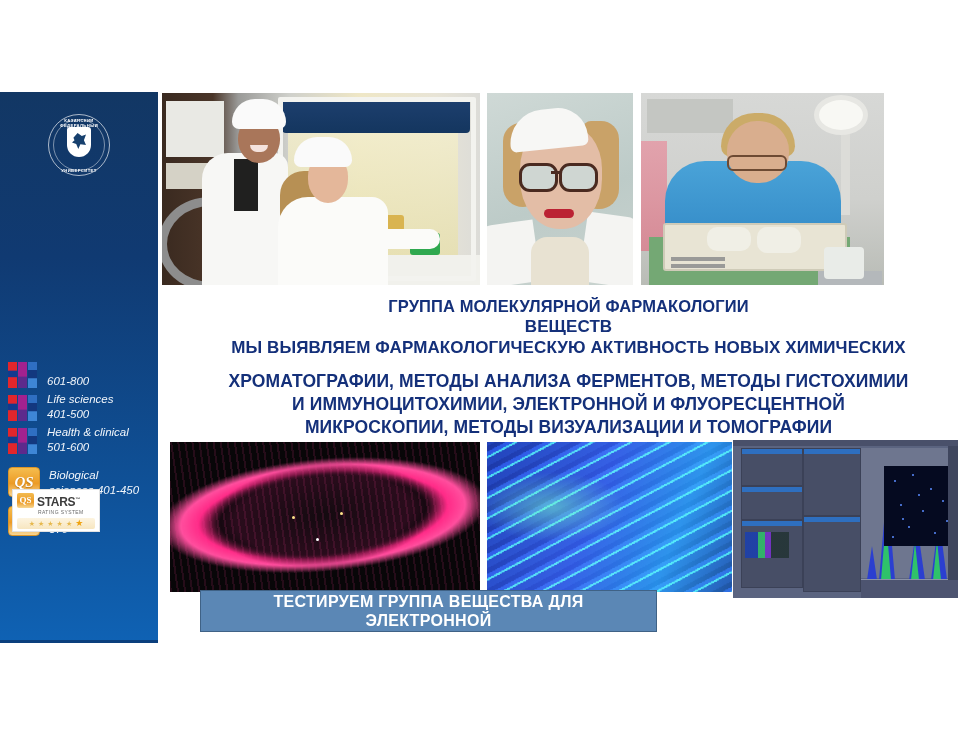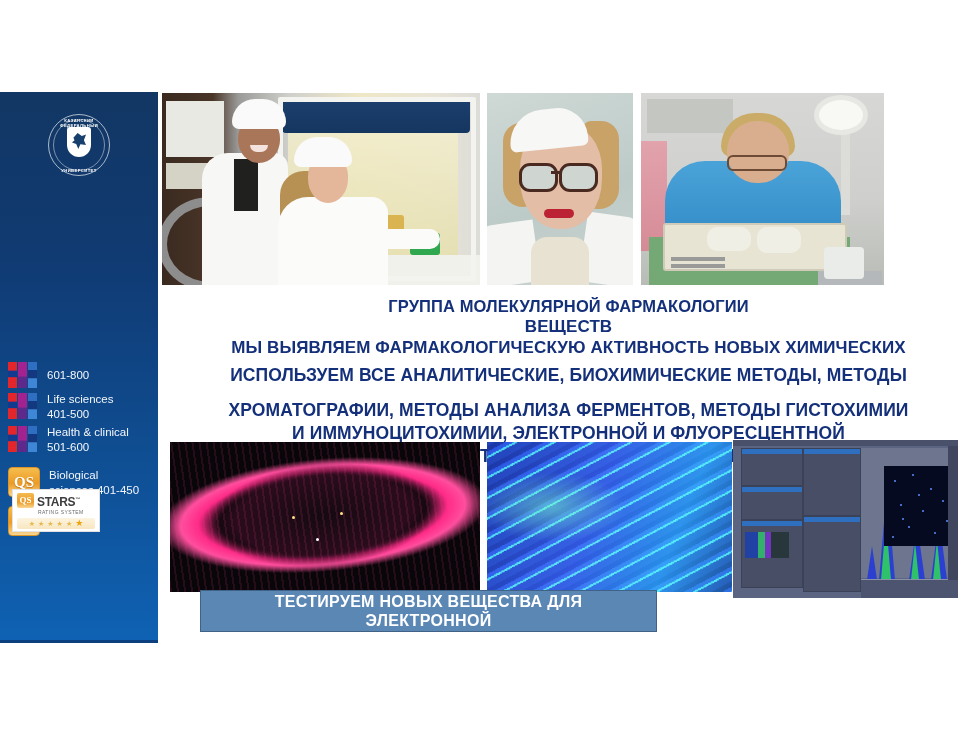--- a/index.html
+++ b/index.html
@@ -32,21 +32,21 @@
   }
   .emblem .arcTop,.emblem .arcBot{
     position:absolute;left:0;right:0;text-align:center;color:#fff;
     font-size:4.2px;letter-spacing:.4px;font-weight:bold;
   }
   .emblem .arcTop{top:3.5px;}
   .emblem .arcBot{bottom:3.5px;}
 
   
   .rank-list{position:absolute;left:8px;top:270px;width:148px;}
-  .rank-row{display:flex;align-items:center;margin-bottom:3px;}
+  .rank-row{display:flex;align-items:flex-end;margin-bottom:3px;font-style:italic;}
   .rank-row .txt{color:#f2f6fb;font-size:11.5px;line-height:14.5px;padding-top:1px;margin-left:9px;}
 
   
   .the-logo{width:30px;height:26px;flex:0 0 30px;display:flex;align-items:flex-end;gap:1px;}
   .the-logo i{display:block;width:9px;height:100%;}
   .the-logo i.l1{background:linear-gradient(180deg,#e2262c 0%,#e2262c 32%,#123a8f 34%,#123a8f 58%,#e2262c 60%,#e2262c 100%);}
   .the-logo i.l2{background:linear-gradient(180deg,#a2228f 0%,#a2228f 55%,#5d2a8c 57%,#5d2a8c 100%);}
   .the-logo i.l3{background:linear-gradient(180deg,#2f6fc2 0%,#2f6fc2 30%,#13387f 32%,#13387f 62%,#3e86d6 64%,#3e86d6 100%);}
 
   
@@ -336,21 +336,20 @@
     <div class="instr"></div>
     <div class="glove1"></div>
     <div class="glove2"></div>
     <div class="jar"></div>
 </div>
 
 <div id="text-block">
   <div class="t-line t1">ГРУППА  МОЛЕКУЛЯРНОЙ ФАРМАКОЛОГИИ</div>
   <div class="t-line t2">ВЕЩЕСТВ</div>
   <div class="t-line t2">МЫ ВЫЯВЛЯЕМ ФАРМАКОЛОГИЧЕСКУЮ АКТИВНОСТЬ  НОВЫХ ХИМИЧЕСКИХ</div>
-  <div class="t-line t3">ИСПОЛЬЗУЕМ ВСЕ АНАЛИТИЧЕСКИЕ,  БИОХИМИЧЕСКИЕ МЕТОДЫ, МЕТОДЫ</div>
   <div class="t-line t3" style="margin-top:12px">ХРОМАТОГРАФИИ,  МЕТОДЫ АНАЛИЗА  ФЕРМЕНТОВ, МЕТОДЫ ГИСТОХИМИИ</div>
   <div class="t-line t3" style="margin-top:0">И ИММУНОЦИТОХИМИИ, ЭЛЕКТРОННОЙ И ФЛУОРЕСЦЕНТНОЙ</div>
   <div class="t-line t3" style="margin-top:0">МИКРОСКОПИИ, МЕТОДЫ ВИЗУАЛИЗАЦИИ И ТОМОГРАФИИ</div>
 </div>
 
 <div id="micro-pink">
   <div class="tissue"></div>
     <div class="grain"></div>
   <div class="speck" style="left:122px;top:74px;"></div>
   <div class="speck" style="left:170px;top:70px;"></div>
@@ -403,15 +402,15 @@
       <i style="left:34px;top:28px"></i>
       <i style="left:18px;top:52px"></i>
   </div>
   <div class="rightstrip"></div>
   <div class="bottombar"></div>
 </div>
 
 <div id="banner" style="position:absolute;left:200px;top:590px;width:457px;height:42px;
             background:#5b87b5;border:1px solid #3f6286;box-sizing:border-box;
             display:flex;flex-direction:column;align-items:center;justify-content:center;">
-  <div style="color:#fff;font-size:16px;font-weight:bold;line-height:19px;letter-spacing:.3px;">ТЕСТИРУЕМ НОВЫХ ВЕЩЕСТВА ДЛЯ</div>
+  <div style="color:#fff;font-size:16px;font-weight:bold;line-height:19px;letter-spacing:.3px;">ТЕСТИРУЕМ ГРУППА ВЕЩЕСТВА ДЛЯ</div>
   <div style="color:#fff;font-size:16px;font-weight:bold;line-height:19px;letter-spacing:.3px;">ЭЛЕКТРОННОЙ</div>
 </div>
 
 </body></html>

